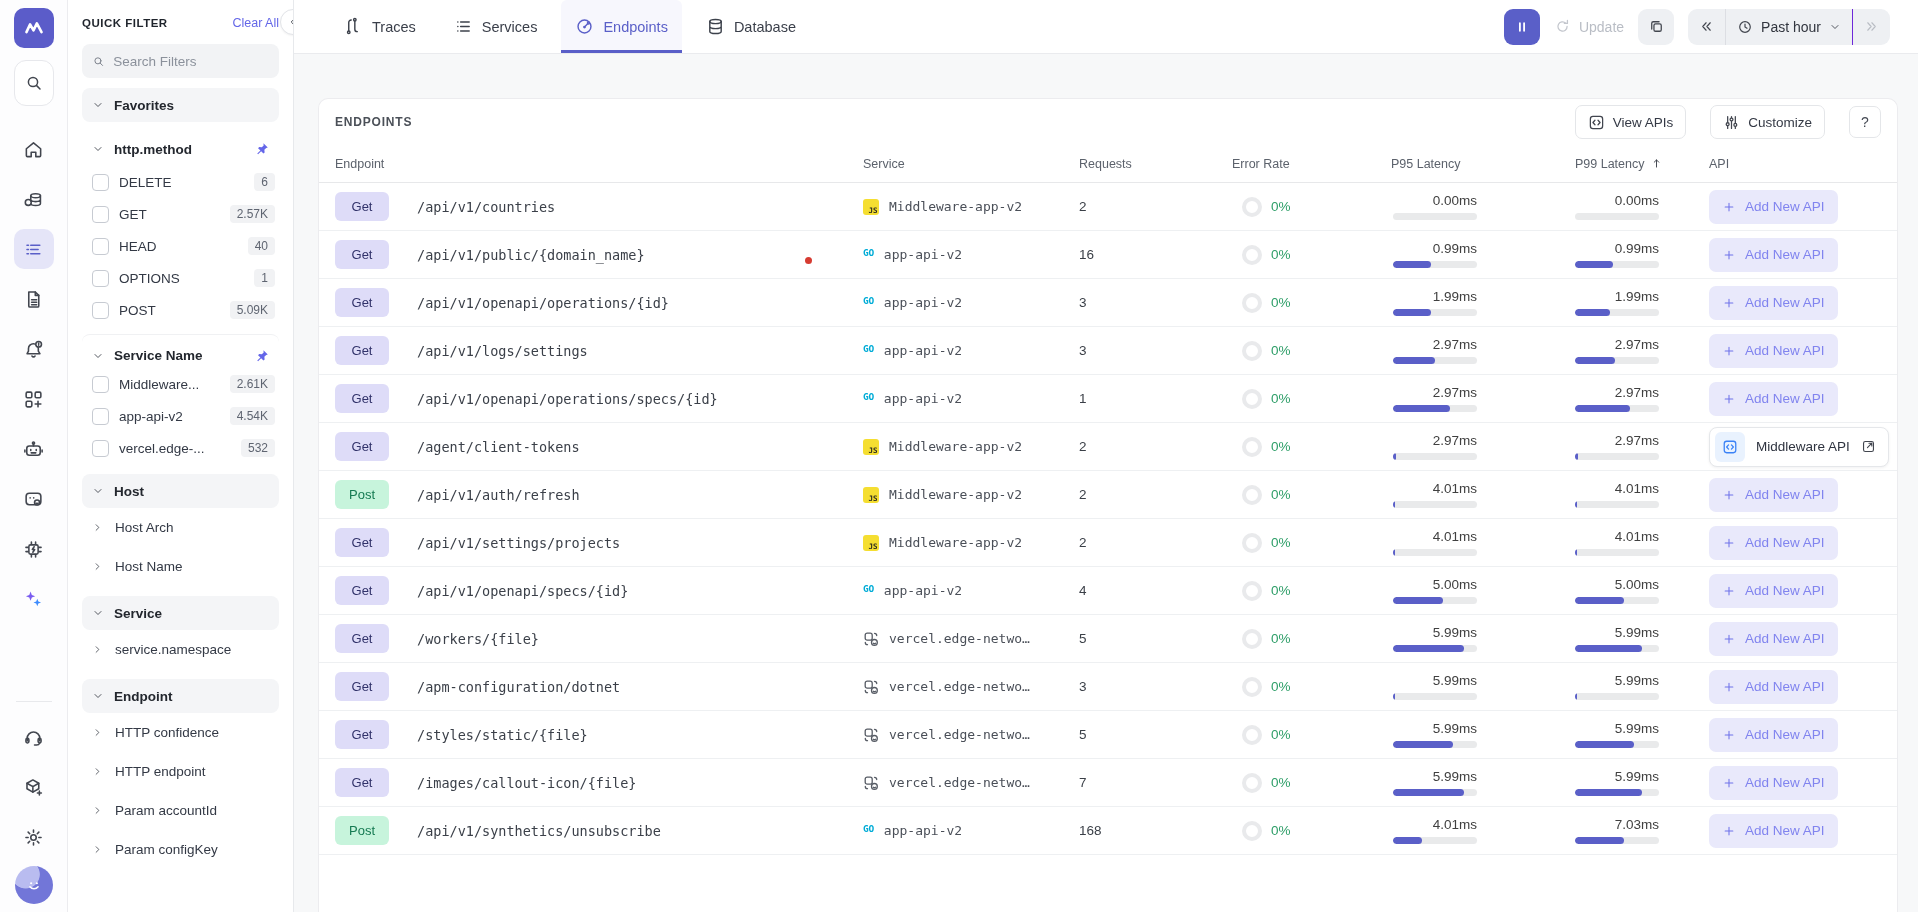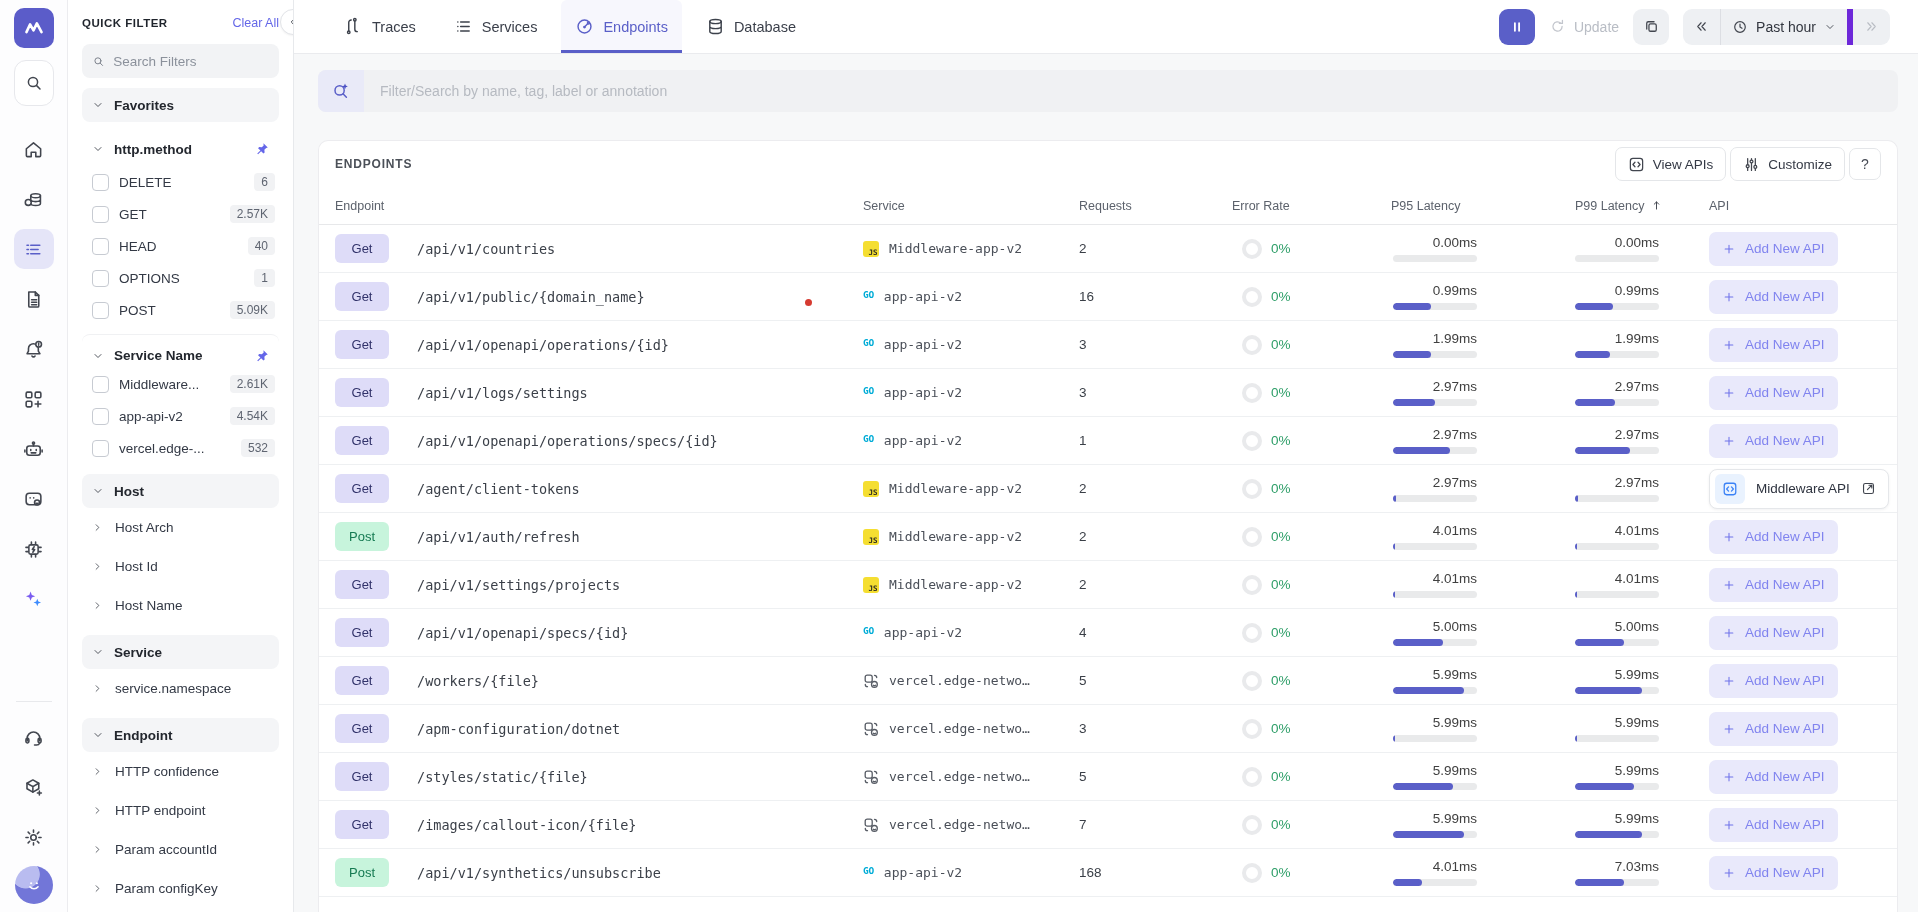--- a/index.html
+++ b/index.html
@@ -65,35 +65,35 @@
   .tb-right { margin-left:auto; display:flex; align-items:center; gap:14px; }
   .pause-btn { width:36px; height:36px; border-radius:9px; background:#5a5fc8; border:0;
     display:flex; align-items:center; justify-content:center; cursor:pointer; }
   .update-btn { display:flex; align-items:center; gap:8px; font-size:14px; color:#b9bdc5;
     background:none; border:0; cursor:default; font-family:inherit; }
   .update-btn .ic { stroke:#c3c6cd; }
   .sq-btn { width:36px; height:36px; border-radius:9px; background:#eef0f3; border:0;
     display:flex; align-items:center; justify-content:center; cursor:pointer; }
   .seg { display:flex; align-items:stretch; height:36px; background:#eef0f3; border-radius:9px; overflow:hidden; }
   .seg > div { display:flex; align-items:center; padding:0 11px; cursor:pointer; }
-  .seg .mid { border-left:1px solid #dcdee3; border-right:6px solid #6d28d9; gap:8px; font-size:14px; color:#32363f; }
+  .seg .mid { border-left:1px solid #dcdee3; border-right:1px solid #6d28d9; gap:8px; font-size:14px; color:#32363f; }
   .seg .dis .ic { stroke:#b9bdc4; }
 
   .content { flex:1; background:#f7f8f9; padding:16px 20px 0 24px; display:flex; flex-direction:column; min-height:0; }
   .filterbar { height:42px; background:#f0f1f3; border-radius:8px; display:flex; align-items:center; flex:none; overflow:hidden; }
   .fb-icon { width:46px; height:100%; background:#e9eaf8; display:flex; align-items:center; justify-content:center; flex:none; }
   .filterbar input { flex:1; border:0; outline:0; background:transparent; padding:0 16px; font-size:14px;
     color:#30353d; font-family:"Liberation Sans", sans-serif; }
   .filterbar input::placeholder { color:#b6bac1; }
 
   .card { margin-top:28px; background:#fff; border-radius:10px 10px 0 0; border:1px solid #ececef; border-bottom:0;
     flex:1; min-height:0; display:flex; flex-direction:column; overflow:hidden; }
   .card-hd { height:46px; display:flex; align-items:center; padding:0 16px; flex:none; }
   .card-title { font-size:12px; font-weight:700; letter-spacing:.8px; color:#4b5058; }
-  .card-actions { margin-left:auto; display:flex; align-items:center; gap:4px; }
+  .card-actions { margin-left:auto; display:flex; align-items:center; gap:24px; }
   .wbtn { height:34px; display:flex; align-items:center; gap:8px; padding:0 12px; background:#fff;
     border:1px solid #e4e6e9; border-radius:7px; font-size:13.5px; color:#343945; cursor:pointer; font-family:inherit; }
   .help-btn { width:32px; height:32px; border:1px solid #e4e6e9; border-radius:7px; background:#fff;
     font-size:14px; color:#454a54; cursor:pointer; font-family:inherit; }
 
   .thead, .trow { display:grid; grid-template-columns:516px 216px 130px 170px 180px 162px 1fr;
     padding-left:16px; align-items:center; }
   .thead { height:38px; border-bottom:1px solid #e7e8ea; flex:none; }
   .th { font-size:12.5px; color:#5c626c; display:flex; align-items:center; gap:5px; }
   .th.err { padding-left:35px; } .th.p95 { padding-left:24px; } .th.p99 { padding-left:28px; }
@@ -332,26 +332,20 @@
       <svg class="ic" width="12" height="12" viewBox="0 0 20 20">
           <path d="M5 7.5l5 5 5-5"></path>
         </svg>
       <span class="lbl">Host</span>
     </div>
     <div class="ex-row">
         <svg class="ic" width="11" height="11" viewBox="0 0 20 20">
           <path d="M7.5 5l5 5-5 5"></path>
         </svg>
         <span class="ex-lbl">Host Arch</span>
-      </div>
-      <div class="ex-row">
-        <svg class="ic" width="11" height="11" viewBox="0 0 20 20">
-          <path d="M7.5 5l5 5-5 5"></path>
-        </svg>
-        <span class="ex-lbl">Host Id</span>
       </div>
       <div class="ex-row">
         <svg class="ic" width="11" height="11" viewBox="0 0 20 20">
           <path d="M7.5 5l5 5-5 5"></path>
         </svg>
         <span class="ex-lbl">Host Name</span>
       </div>
 
     <div class="group-hd bg">
       <svg class="ic" width="12" height="12" viewBox="0 0 20 20">
@@ -479,30 +473,20 @@
             <svg class="ic" width="15" height="15" viewBox="0 0 20 20">
                 <path d="M10.5 5 15 10l-4.5 5M5 5l4.5 5L5 15"></path>
               </svg>
           </div>
         </div>
       </div>
     </div>
 
     <div class="content">
 
-      <div class="filterbar">
-        <div class="fb-icon">
-          <svg width="20" height="20" viewBox="0 0 20 20">
-              <circle cx="8.6" cy="9.4" r="4.6" stroke="#5a5fc8" fill="none" stroke-width="1.5"></circle>
-              <path d="M12 12.8 15.4 16.2" stroke="#5a5fc8" stroke-width="1.5" stroke-linecap="round"></path>
-              <path d="M14 2.6l.8 2 2 .8-2 .8-.8 2-.8-2-2-.8 2-.8z" fill="#4a50c4"></path>
-            </svg>
-        </div>
-        <input placeholder="Filter/Search by name, tag, label or annotation" style="">
-      </div>
 
       <section class="card">
         <div class="card-hd">
           <span class="card-title">ENDPOINTS</span>
           <div class="card-actions">
             <button class="wbtn">
               <svg class="ic" width="17" height="17" viewBox="0 0 20 20">
                   <rect x="2.8" y="2.8" width="14.4" height="14.4" rx="3"></rect>
                   <path d="M8.2 7.4 5.8 10l2.4 2.6M11.8 7.4l2.4 2.6-2.4 2.6"></path>
                 </svg>

